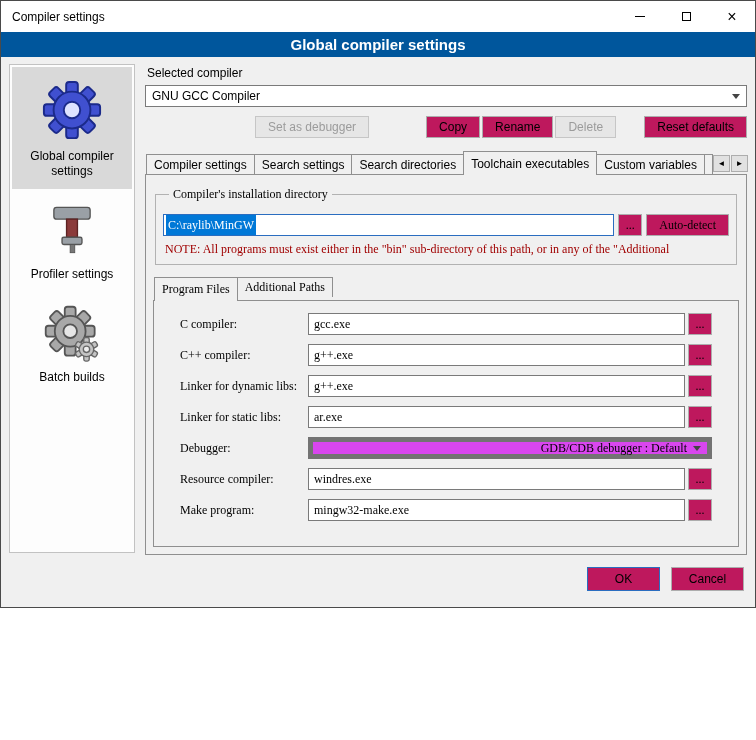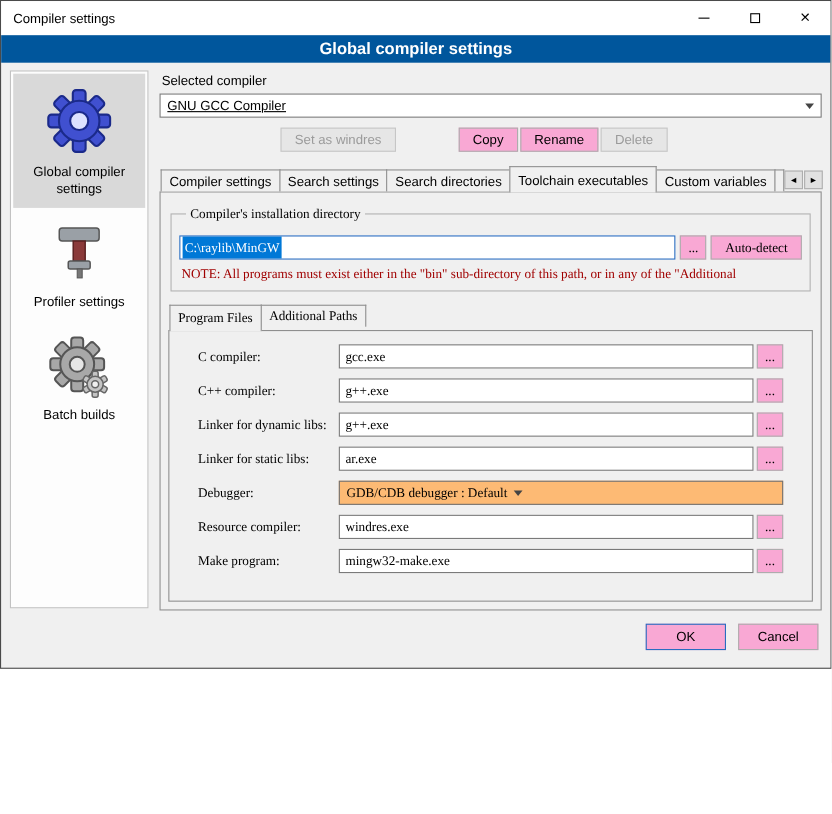--- a/index.html
+++ b/index.html
@@ -27,25 +27,25 @@
   .side-item { display: flex; flex-direction: column; align-items: center; text-align: center; padding: 12px 3px 10px; gap: 8px; }
   .side-item.selected { background: #d9d9d9; }
   .side-label { line-height: 1.25; }
 
   
   .main { flex: 1; display: flex; flex-direction: column; min-width: 0; }
   .sect-label { margin: 2px 0 5px 2px; }
 
   
   .combo { height: 22px; border: 1px solid #7a7a7a; background: #fff; display: flex; align-items: center; padding: 0 6px; position: relative; }
-  .combo .combo-text { flex: 1; overflow: hidden; white-space: nowrap; text-decoration: underline; }
+  .combo .combo-text { flex: 1; overflow: hidden; white-space: nowrap; }
   .tri-down { width: 0; height: 0; border-left: 4px solid transparent; border-right: 4px solid transparent; border-top: 5px solid #444; margin-left: 6px; flex: 0 0 auto; }
 
   
-  .btn { background: #f9a8d4; border: 1px solid #adadad; font: inherit; height: 22px; display: inline-flex; align-items: center; justify-content: center; padding: 0 12px; cursor: default; }
+  .btn { background: #be185d; border: 1px solid #adadad; font: inherit; height: 22px; display: inline-flex; align-items: center; justify-content: center; padding: 0 12px; cursor: default; }
   .btn.disabled { color: #9b9b9b; border-color: #c6c6c6; background: #e6e6e6; }
   .btnrow { display: flex; margin-top: 9px; }
   .btn-setdefault { margin-left: 110px; }
   .btn-copy { margin-left: 57px; }
   .btn-rename { margin-left: 2px; }
   .btn-delete { margin-left: 2px; }
   .btn-reset { margin-left: auto; }
 
   
   .tabstrip { display: flex; align-items: flex-end; margin-top: 13px; padding-left: 1px; position: relative; }
@@ -69,21 +69,21 @@
   .note { color: #a00000; margin: 6px 2px 2px; white-space: nowrap; overflow: hidden; }
 
   .subtabstrip { margin-top: 12px; padding-left: 1px; display: flex; position: relative; }
   .innerpanel { flex: 1; border: 1px solid #8f8f8f; background: #f0f0f0; padding: 12px 26px 8px; min-height: 0; }
 
   
   .frow { display: flex; align-items: center; margin-bottom: 9px; }
   .flabel { width: 128px; flex: 0 0 auto; }
   .ftext { flex: 1; height: 22px; border: 1px solid #7a7a7a; background: #fff; padding: 0 5px; font: inherit; min-width: 0; }
   .fbrowse { width: 24px; height: 22px; padding: 0; margin-left: 3px; flex: 0 0 auto; }
-  .fcombo { flex: 1; height: 22px; border: 1px solid #737373; background: #fdba74; display: flex; align-items: center; padding: 0 6px; }
+  .fcombo { flex: 1; height: 22px; border: 5px solid #737373; background: #d946ef; display: flex; align-items: center; padding: 0 6px; justify-content: flex-end; }
 
   
   .footer { flex: 0 0 auto; height: 44px; display: flex; justify-content: flex-end; align-items: center; gap: 11px; padding: 0 11px 12px; }
   .footer .btn { width: 73px; height: 24px; }
   .btn-ok { border-color: #2a6dc0; }
 </style>
 </head>
 <body>
 
 <div class="window">
@@ -153,24 +153,25 @@
     <div class="main">
 
       <div class="sect-label">Selected compiler</div>
 
       <div class="combo">
         <span class="combo-text">GNU GCC Compiler</span>
         <span class="tri-down"></span>
       </div>
 
       <div class="btnrow">
-        <button class="btn disabled btn-setdefault">Set as windres</button>
+        <button class="btn disabled btn-setdefault">Set as debugger</button>
         <button class="btn btn-copy">Copy</button>
         <button class="btn btn-rename">Rename</button>
         <button class="btn disabled btn-delete">Delete</button>
+        <button class="btn btn-reset">Reset defaults</button>
       </div>
 
       <div class="tabstrip">
         <div class="tab">Compiler settings</div>
         <div class="tab">Search settings</div>
         <div class="tab">Search directories</div>
         <div class="tab active">Toolchain executables</div>
         <div class="tab">Custom variables</div>
         <div class="tab trunc">Buil</div>
         <div class="tabarrows">

